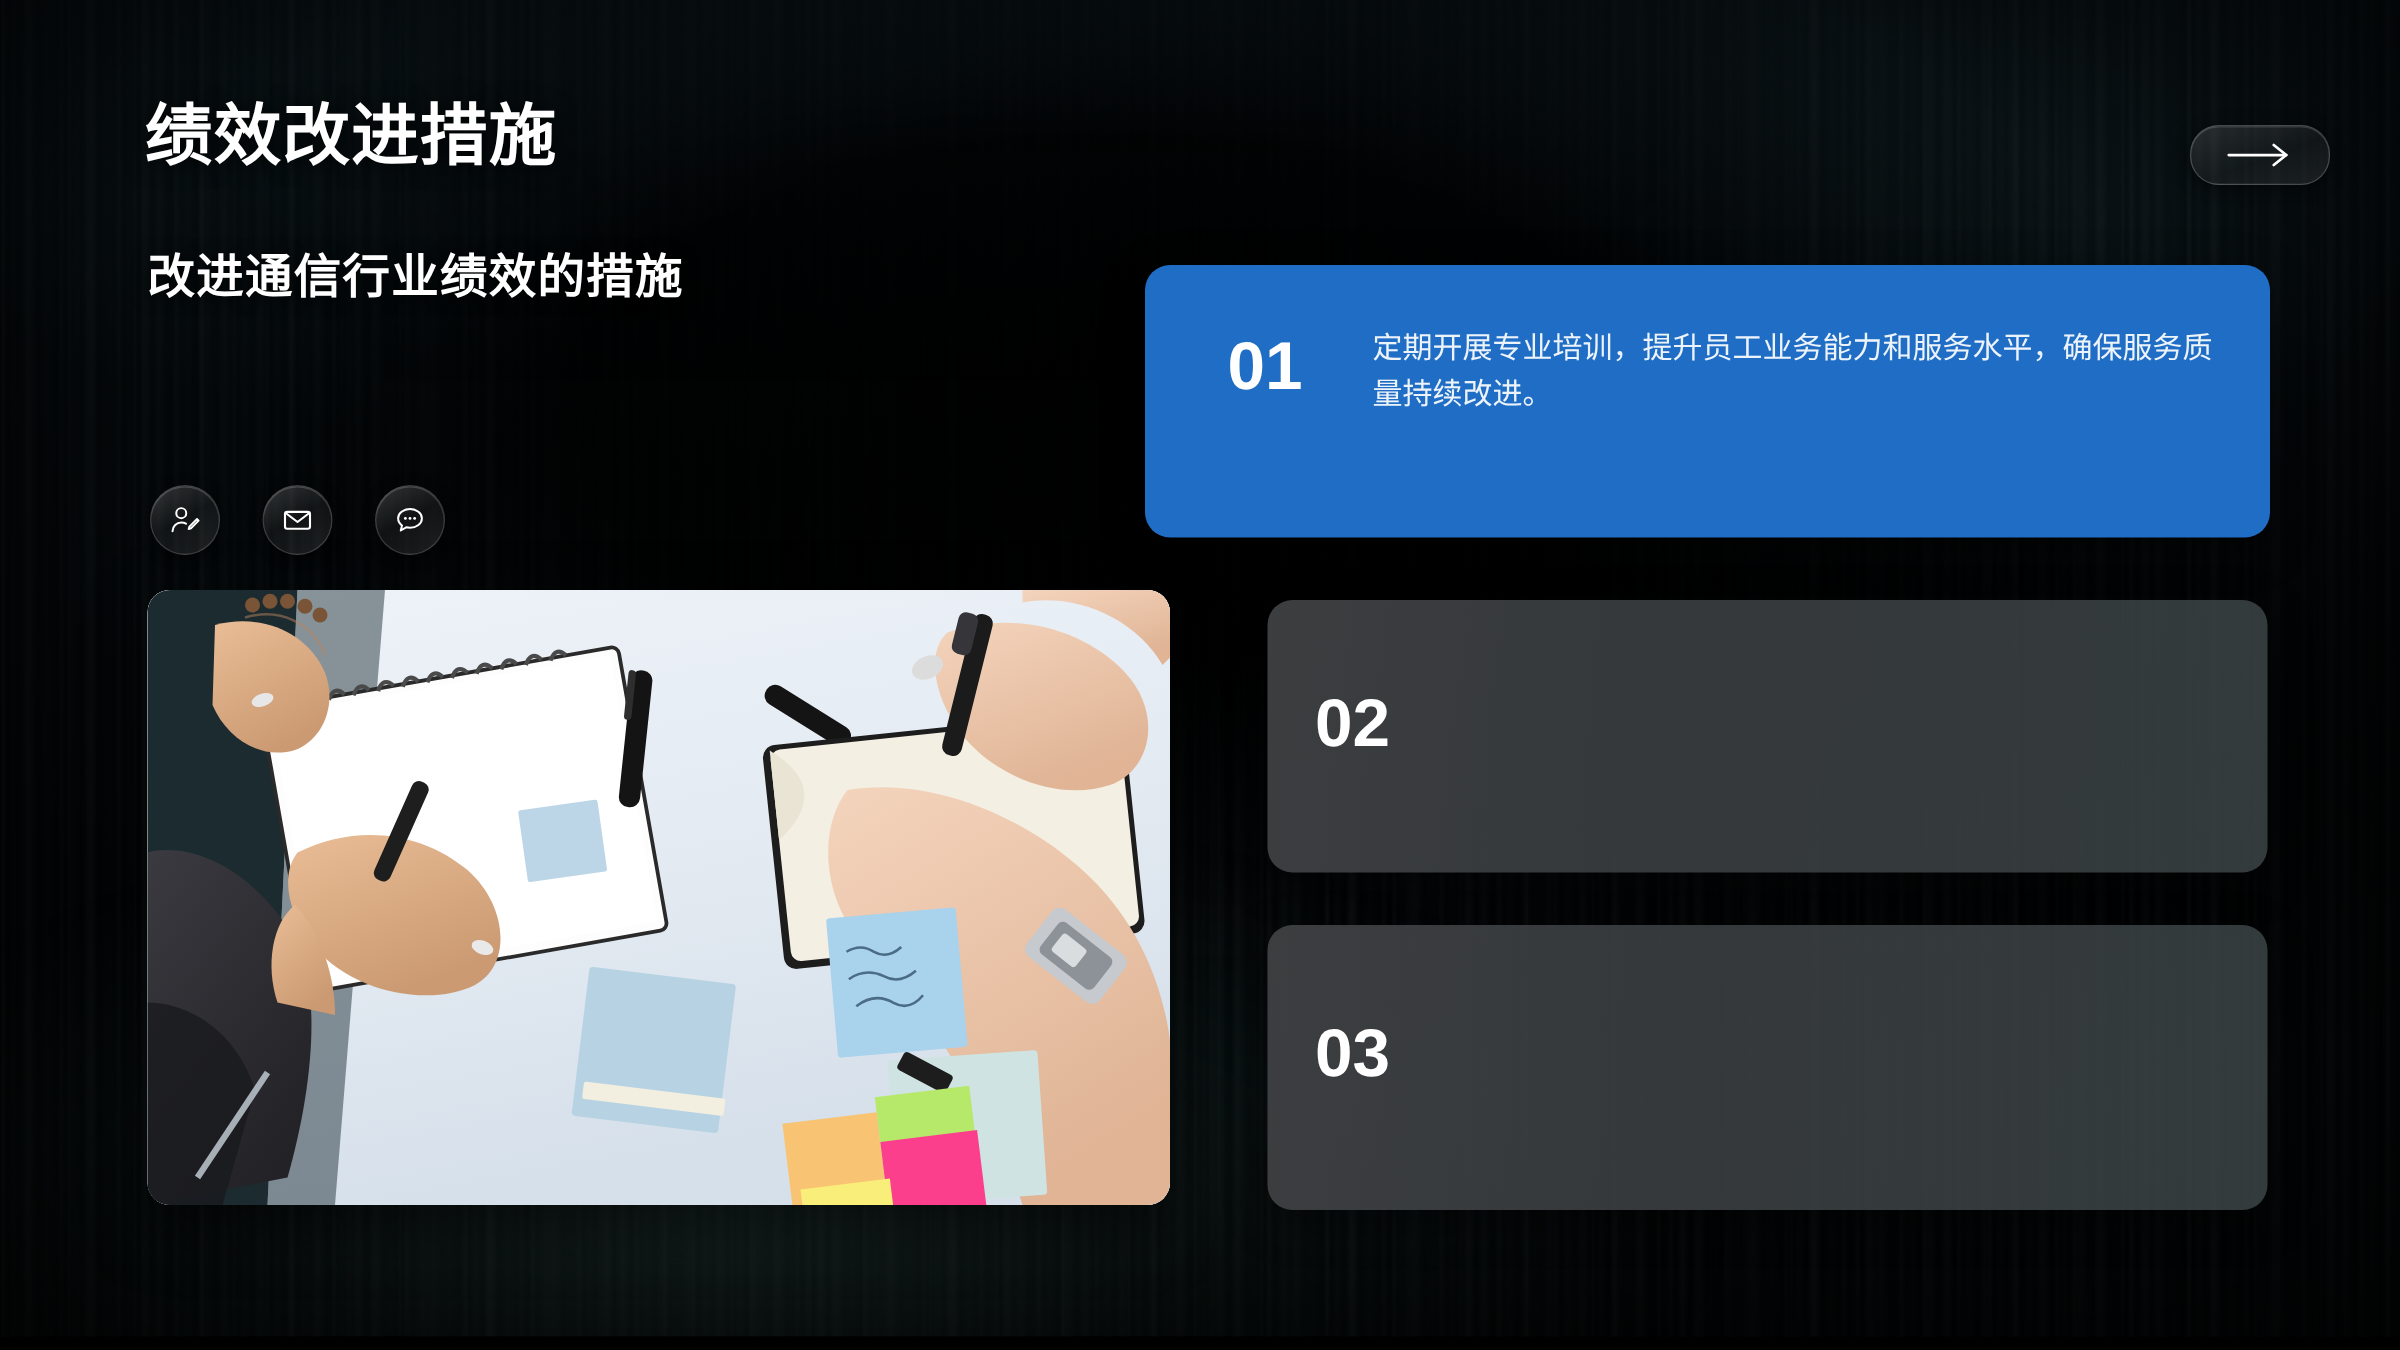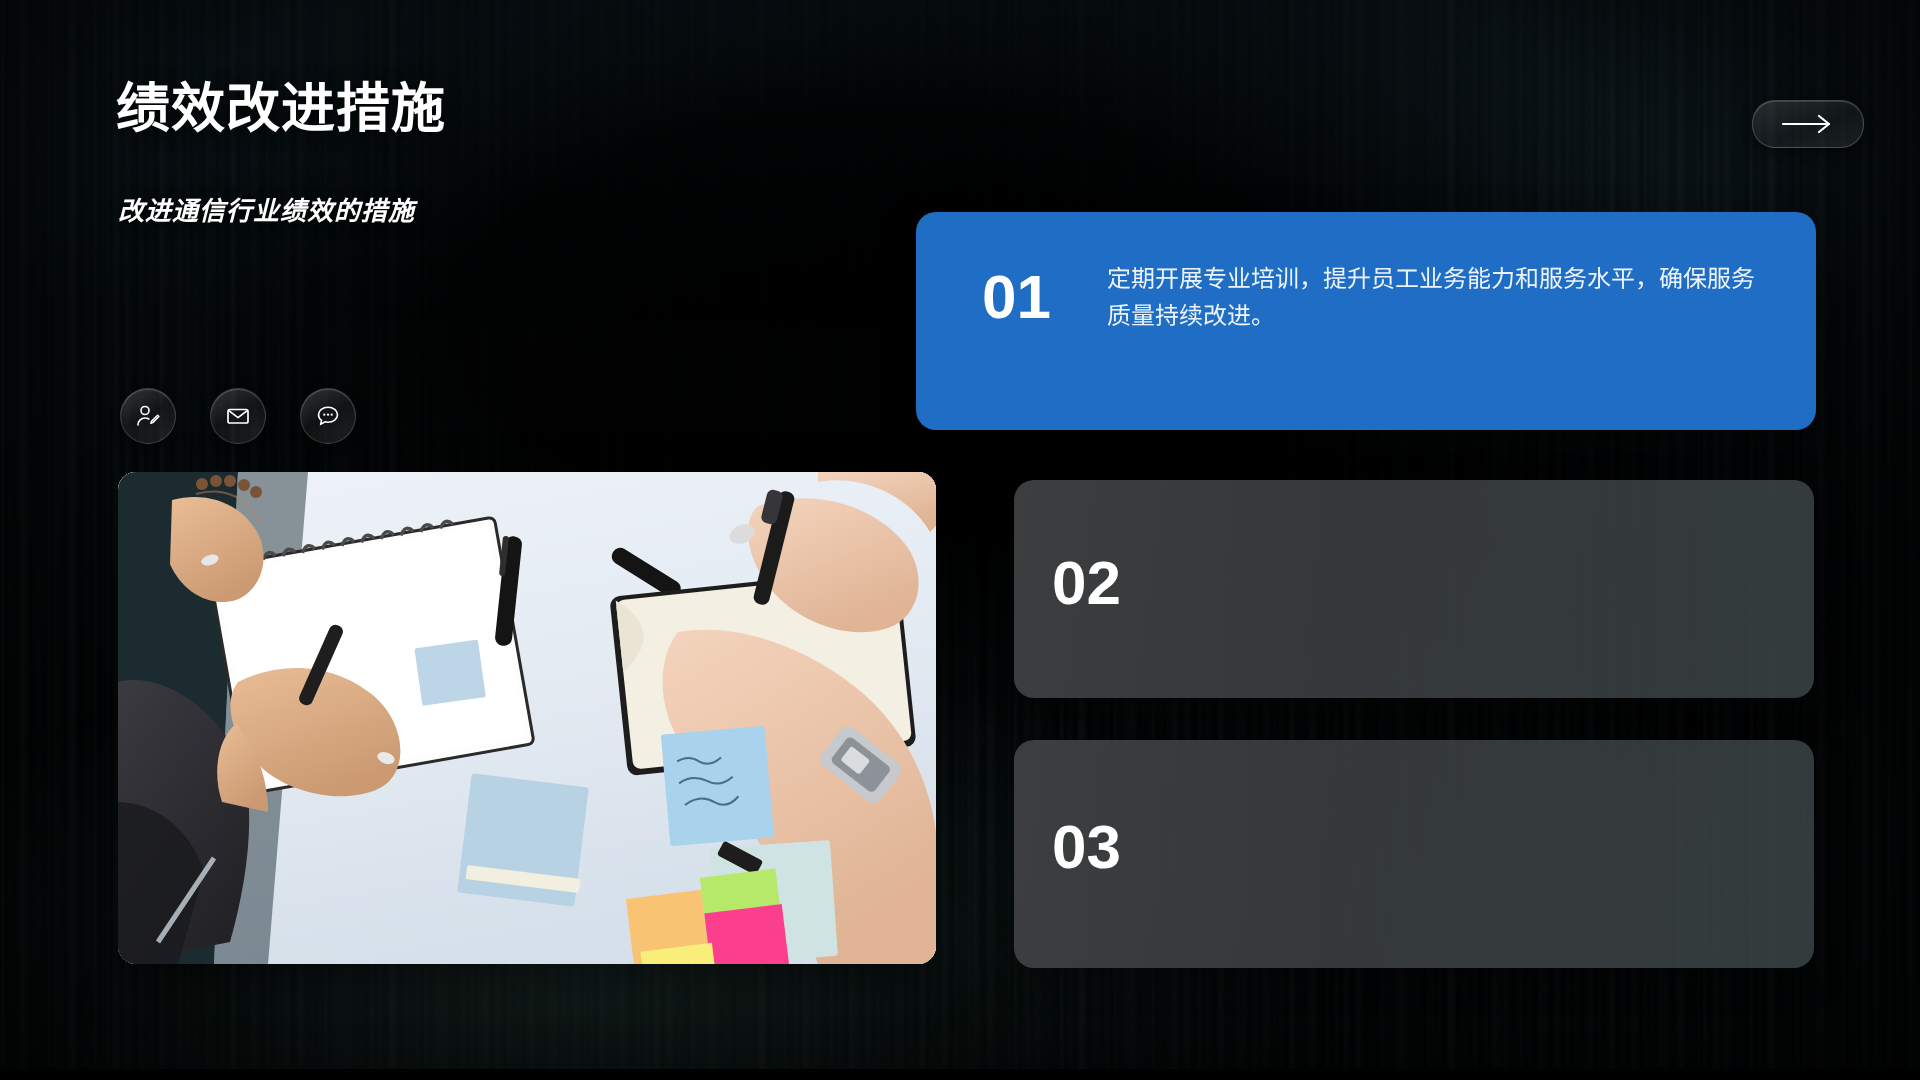--- a/index.html
+++ b/index.html
@@ -107,27 +107,26 @@
     font-weight: 700;
     color: #ffffff;
     letter-spacing: 1px;
     white-space: nowrap;
     text-shadow: 0 2px 18px rgba(0,0,0,0.9);
   }
   .subtitle {
     position: absolute;
     left: 118px;
     top: 190px;
-    font-size: 26px;
+    font-size: 38px;
     font-weight: 700;
     color: #ffffff;
     letter-spacing: 1px;
     white-space: nowrap;
     text-shadow: 0 2px 14px rgba(0,0,0,0.9);
-    font-style: italic;
   }
 
   
   .next-btn {
     position: absolute;
     right: 56px;
     top: 100px;
     width: 110px;
     height: 46px;
     border-radius: 23px;
@@ -179,21 +178,21 @@
 
   
   .card {
     position: absolute;
     border-radius: 20px;
     display: flex;
     align-items: flex-start;
     box-sizing: border-box;
   }
   .card-num {
-    font-size: 62px;
+    font-size: 54px;
     font-weight: 700;
     color: #ffffff;
     line-height: 1;
     flex: 0 0 auto;
   }
   .card-body { flex: 1 1 auto; }
   .card-title {
     font-size: 29px;
     font-weight: 700;
     color: #ffffff;

